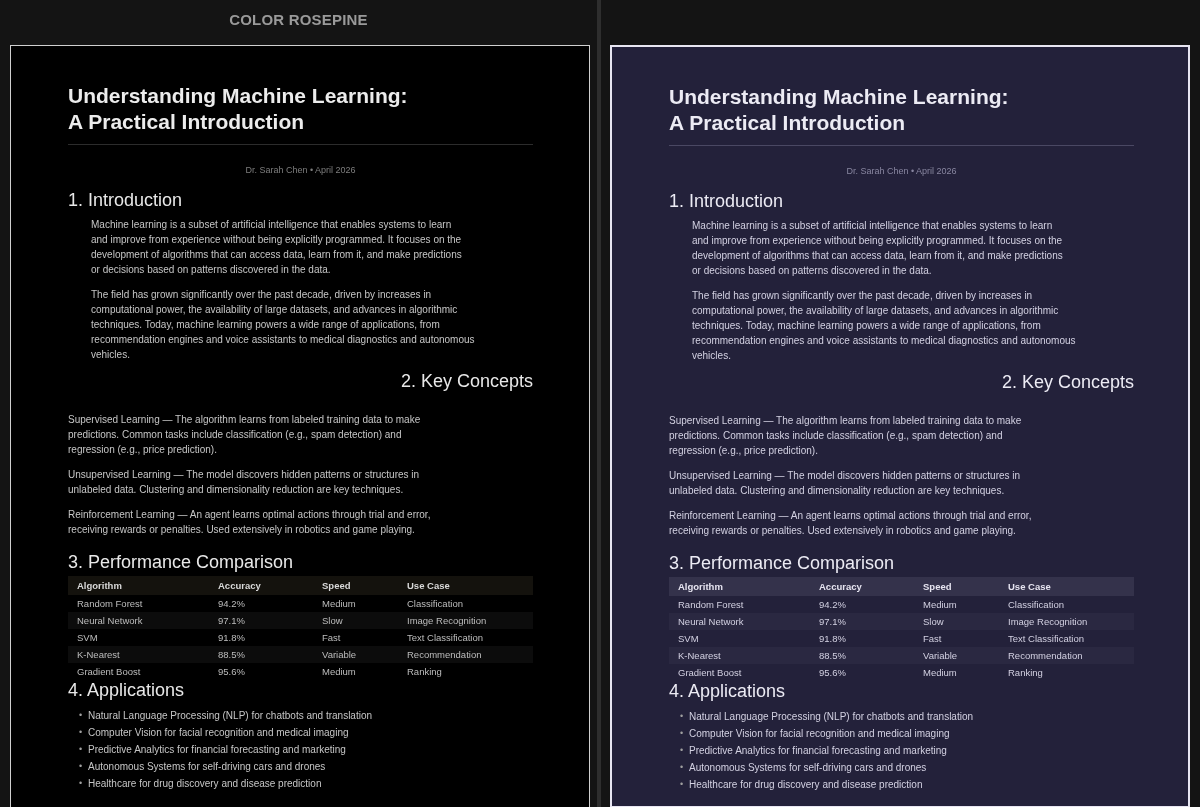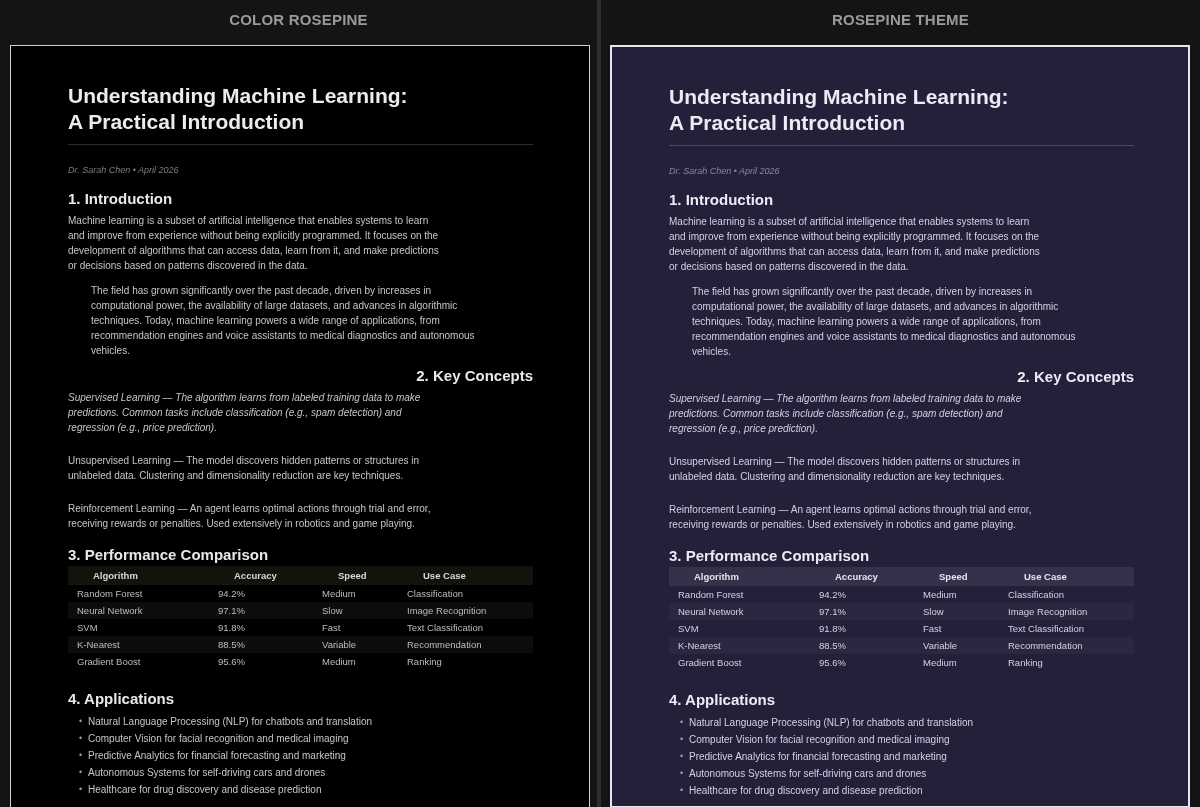--- a/index.html
+++ b/index.html
@@ -38,58 +38,58 @@
   .pane.right .doc { left:57px; }
   .doc-title {
     margin:37px 0 0 0;
     font-size:21px; font-weight:bold; line-height:26px;
     color:#ececec;
   }
   .title-rule { height:1px; margin-top:9px; width:465px; }
   .pane.left .title-rule { background:#2c2c2c; }
   .pane.right .title-rule { background:#4a4863; }
   .byline {
-    margin-top:20px; font-size:9px; font-style:italic; color:#7d7d7d;
+    margin-top:20px; font-size:9px; color:#7d7d7d;text-align:center;
   }
   .pane.right .byline { color:#8886a0; }
   .h2 {
-    font-size:15px; font-weight:bold; color:#e8e8e8; margin:0;
+    font-size:18px; font-weight:normal; color:#e8e8e8; margin:0;
   }
   .p {
     font-size:10px; line-height:15px; color:#c6c6c6; margin:0;
     white-space:pre-line;
   }
   .pane.right .p, .pane.right td, .pane.right li { color:#d3d1e2; }
   .pane.right .h2, .pane.right .doc-title { color:#ecebf4; }
 
   .sec1-h { margin-top:15px; }
-  .sec1-p1 { margin-top:6px; }
+  .sec1-p1 { margin-top:6px;margin-left:23px; }
   .sec1-p2 { margin-top:10px;margin-left:23px; }
   .sec2-h { margin-top:9px;text-align:right; }
-  .sec2-p1 { margin-top:6px;font-style:italic; }
-  .sec2-p { margin-top:18px; }
+  .sec2-p1 { margin-top:20px; }
+  .sec2-p { margin-top:10px; }
   .sec3-h { margin-top:15px; }
 
   table {
     border-collapse:collapse; width:465px; margin-top:3px;
     font-size:9.5px;
   }
   th {
     text-align:left; font-weight:bold; color:#d8d8d8;
-    height:19px; padding:0 0 0 25px;
+    height:19px; padding:0 0 0 9px;
   }
   td { height:17px; padding:0 0 0 9px; color:#bdbdbd; }
   .pane.left thead tr { background:#14120d; }
   .pane.left tbody tr:nth-child(even) { background:#0c0c0c; }
   .pane.right thead tr { background:#34324b; }
   .pane.right tbody tr:nth-child(even) { background:#2a2841; }
   .pane.right th { color:#e6e4f0; }
   col.c1 { width:141px; } col.c2 { width:104px; } col.c3 { width:85px; } col.c4 { width:135px; }
 
-  .sec4-h { margin-top:20px; }
+  .sec4-h { }
   ul { list-style:none; margin:6px 0 0 0; padding:0; }
   li {
     font-size:10px; line-height:17px; color:#c6c6c6;
     padding-left:20px; position:relative;
   }
   li .bullet {
     position:absolute; left:11px; top:0; font-size:9px; color:#a0a0a0;
   }
 </style>
 </head>
@@ -184,21 +184,20 @@
       <li><span class="bullet">•</span><span>Autonomous Systems for self-driving cars and drones</span></li>
       <li><span class="bullet">•</span><span>Healthcare for drug discovery and disease prediction</span></li>
     </ul>
   </div>
 </div>
 </div>
 
 <div class="divider"></div>
 
 <div class="pane right">
-  <div class="pane-label">ROSEPINE THEME</div>
   <div class="frame">
   <div class="doc">
     <h1 class="doc-title">
       <span>Understanding Machine Learning:</span><br>
       <span>A Practical Introduction</span>
     </h1>
     <div class="title-rule"></div>
     <div class="byline">Dr. Sarah Chen  •  April 2026</div>
 
     <h2 class="h2 sec1-h">1. Introduction</h2>

